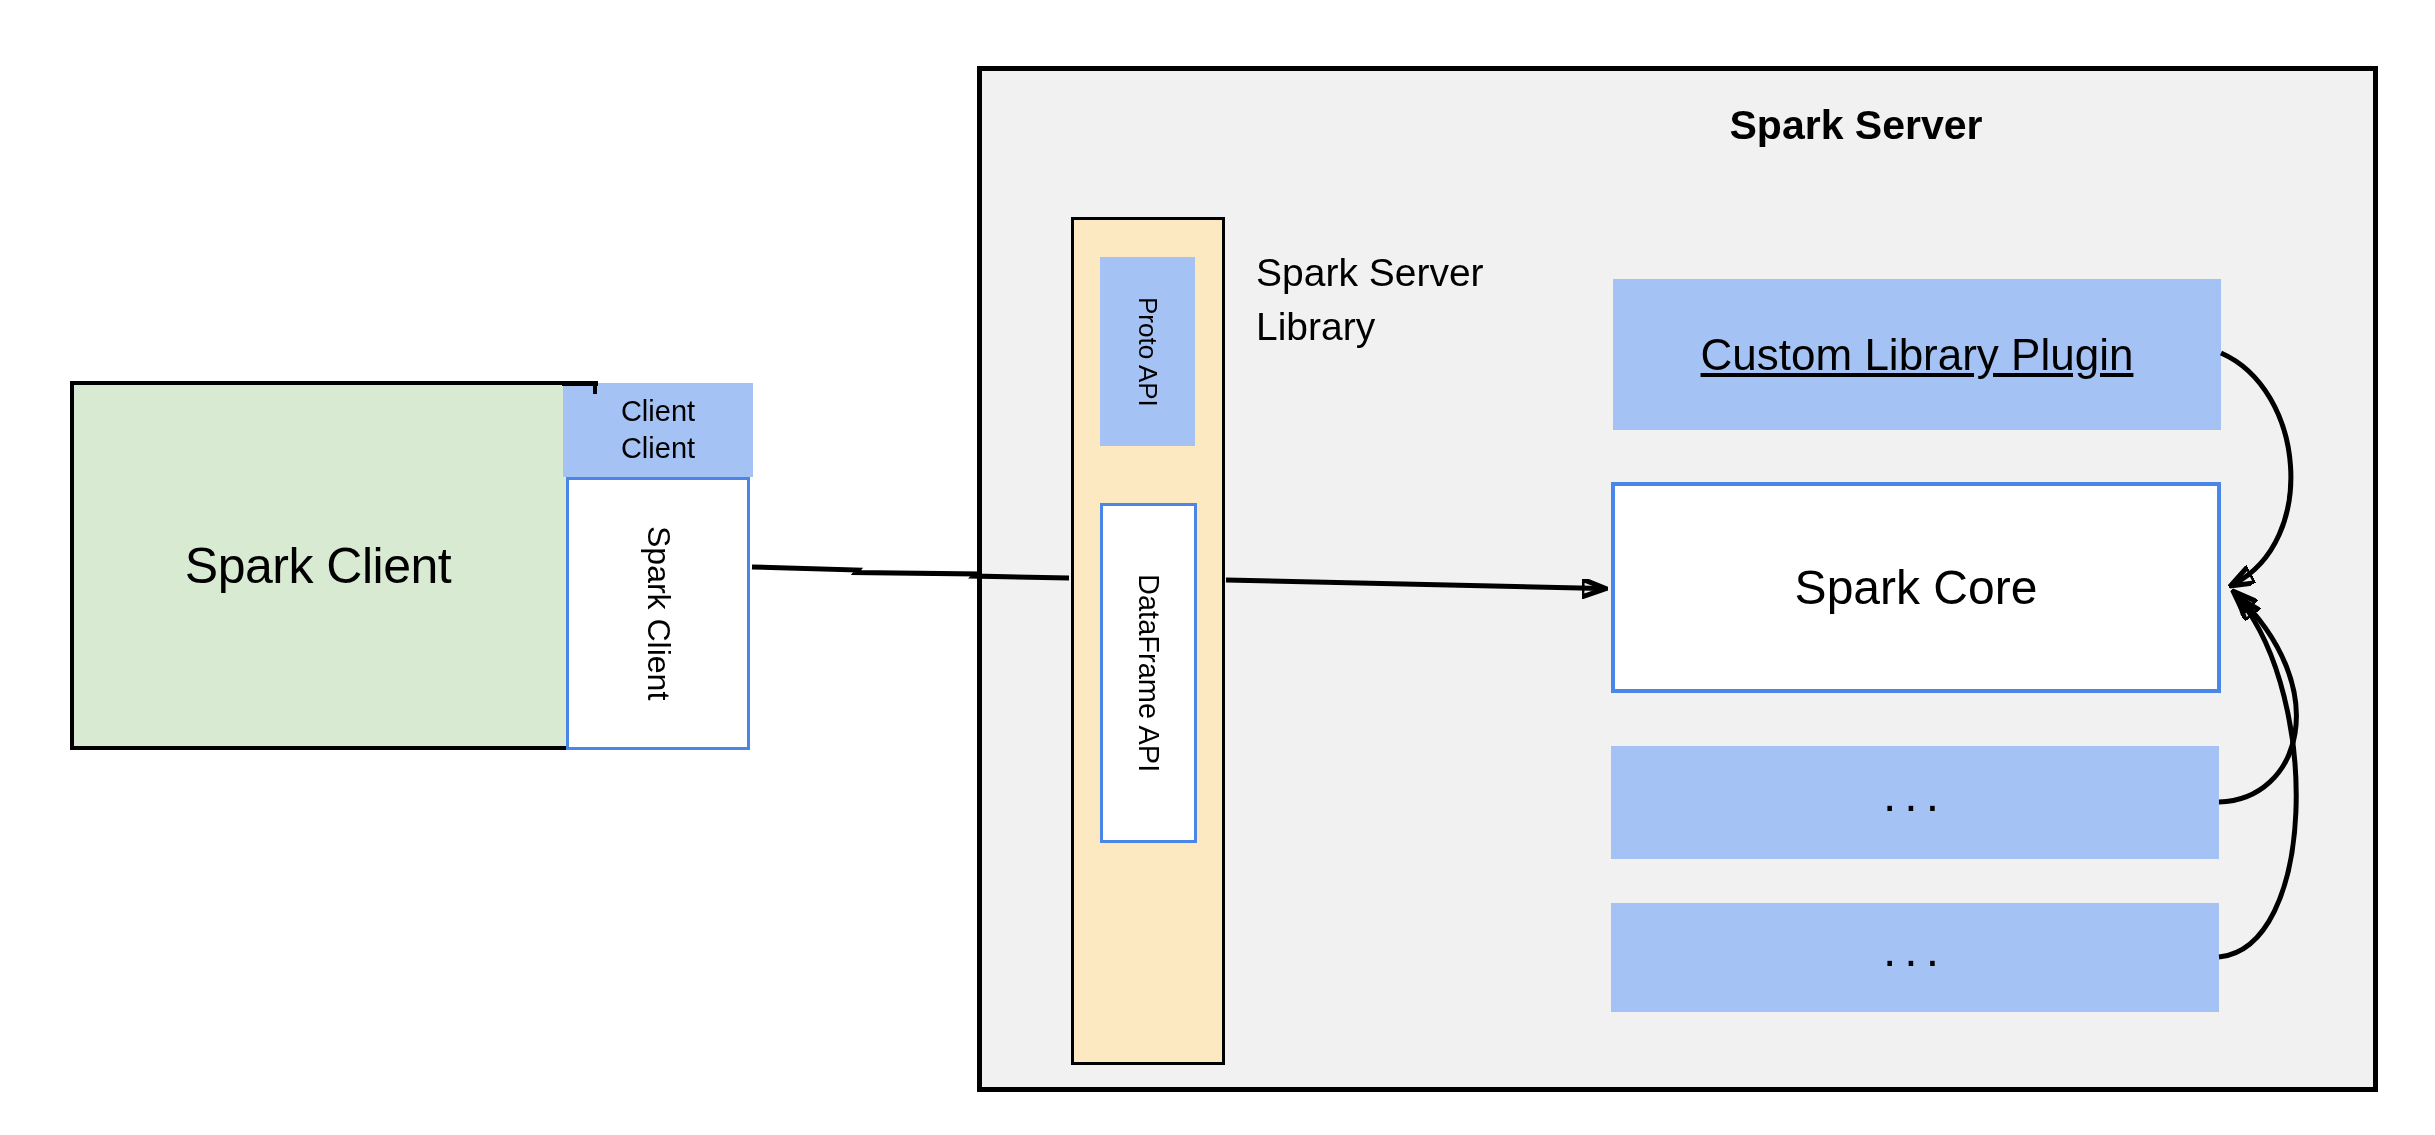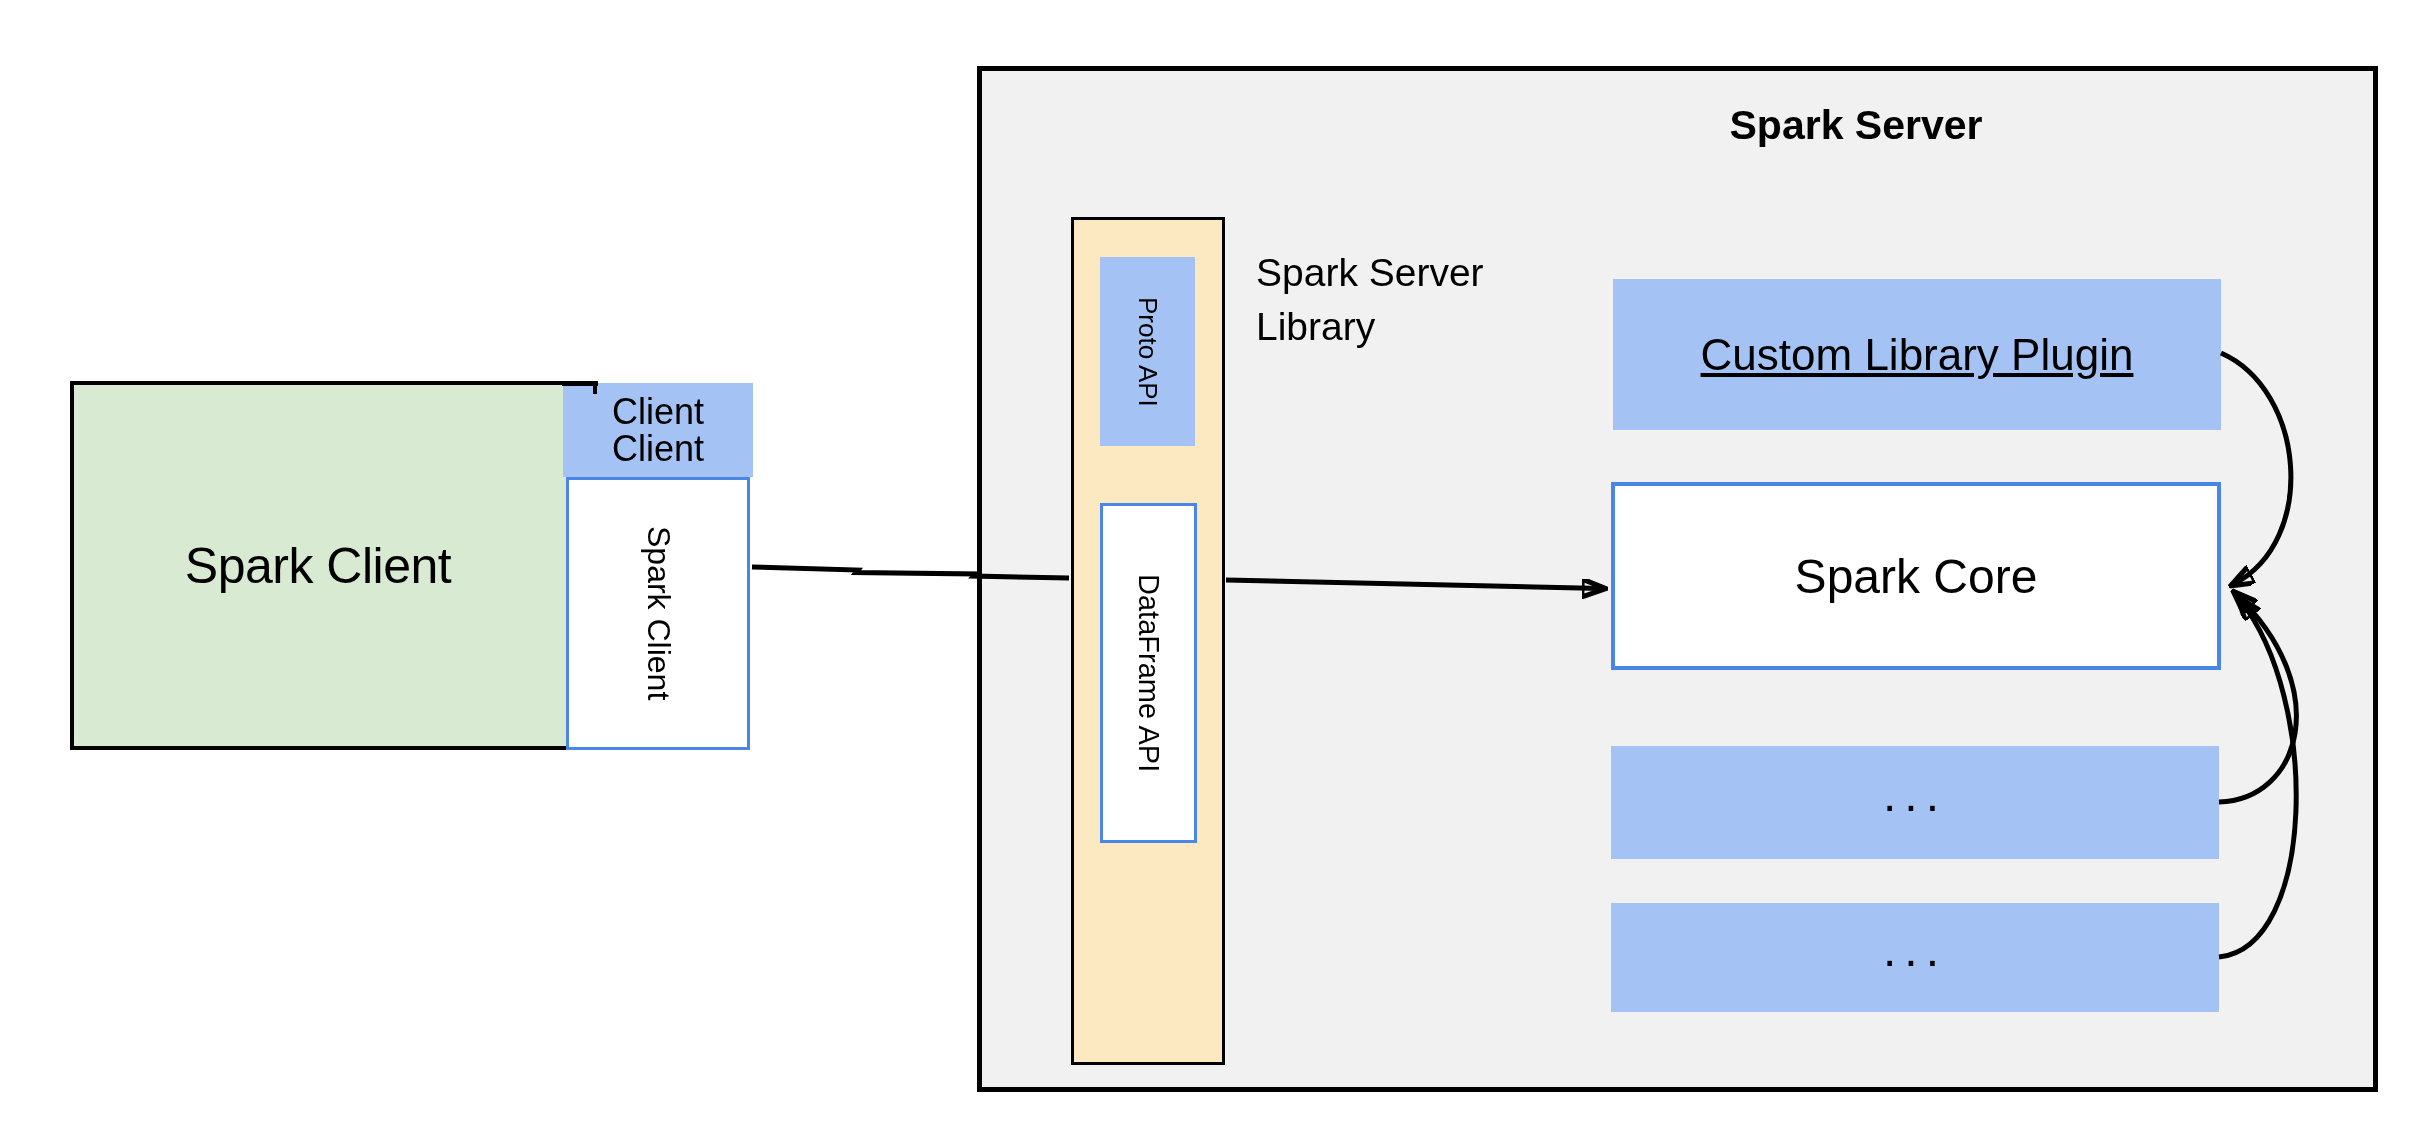--- a/index.html
+++ b/index.html
@@ -14,39 +14,39 @@
   .vtext{writing-mode:vertical-rl;white-space:nowrap;}
 
   
   .green-box{left:70px;top:381px;width:496px;height:369px;background:var(--green_fill);
              border:4px solid var(--line_color);border-right:none;z-index:1;}
   .green-title{left:74px;top:381px;width:488px;height:369px;z-index:2;
                font-size:50px;line-height:70px;letter-spacing:-0.5px;}
   .top-overhang{left:562px;top:381px;width:36px;height:5px;background:var(--line_color);z-index:4;}
   .top-tick{left:593px;top:381px;width:4px;height:13px;background:var(--line_color);z-index:4;}
   .client-package{left:563px;top:383px;width:190px;height:94px;background:var(--blue_fill);
-                  z-index:3;font-size:36px;line-height:37px;}
+                  z-index:3;font-size:29px;line-height:37px;}
   .spark-client-box{left:566px;top:477px;width:184px;height:273px;background:#fff;
                     border:3px solid var(--blue_border);z-index:3;font-size:32px;}
 
   
   .server-box{left:977px;top:66px;width:1401px;height:1026px;background:var(--gray_fill);
               border:5px solid var(--line_color);z-index:0;}
   .connect-label{left:1001px;top:72px;width:320px;z-index:2;font-size:39px;line-height:52px;}
   .server-title{left:1656px;top:100px;width:400px;z-index:2;font-size:41px;line-height:50px;font-weight:bold;}
   .yellow-box{left:1071px;top:217px;width:154px;height:848px;background:var(--cream_fill);
               border:3px solid var(--line_color);z-index:1;}
   .proto-api{left:1100px;top:257px;width:95px;height:189px;background:var(--blue_fill);
              z-index:2;font-size:26px;}
   .dataframe-api{left:1100px;top:503px;width:97px;height:340px;background:#fff;
                  border:3px solid var(--blue_border);z-index:2;font-size:29px;}
   .library-label{left:1256px;top:246px;width:360px;z-index:2;font-size:39px;line-height:54px;text-align:left;}
   .plugin-box{left:1613px;top:279px;width:608px;height:151px;background:var(--blue_fill);
               z-index:2;font-size:44px;text-decoration:underline;}
-  .core-box{left:1611px;top:482px;width:610px;height:188px;background:#fff;
+  .core-box{left:1611px;top:482px;width:610px;height:211px;background:#fff;
             border:4px solid var(--blue_border);z-index:2;font-size:48px;}
   .dots-box1{left:1611px;top:746px;width:608px;height:113px;background:var(--blue_fill);z-index:2;}
   .dots-box2{left:1611px;top:903px;width:608px;height:109px;background:var(--blue_fill);z-index:2;}
   .dots{font-size:48px;letter-spacing:8px;line-height:48px;transform:translateY(-8px);}
 
   svg.overlay{position:absolute;left:0;top:0;z-index:5;pointer-events:none;}
   svg.overlay path, svg.overlay polyline{fill:none;stroke:var(--line_color);stroke-width:5;}
 </style>
 </head>
 <body>

